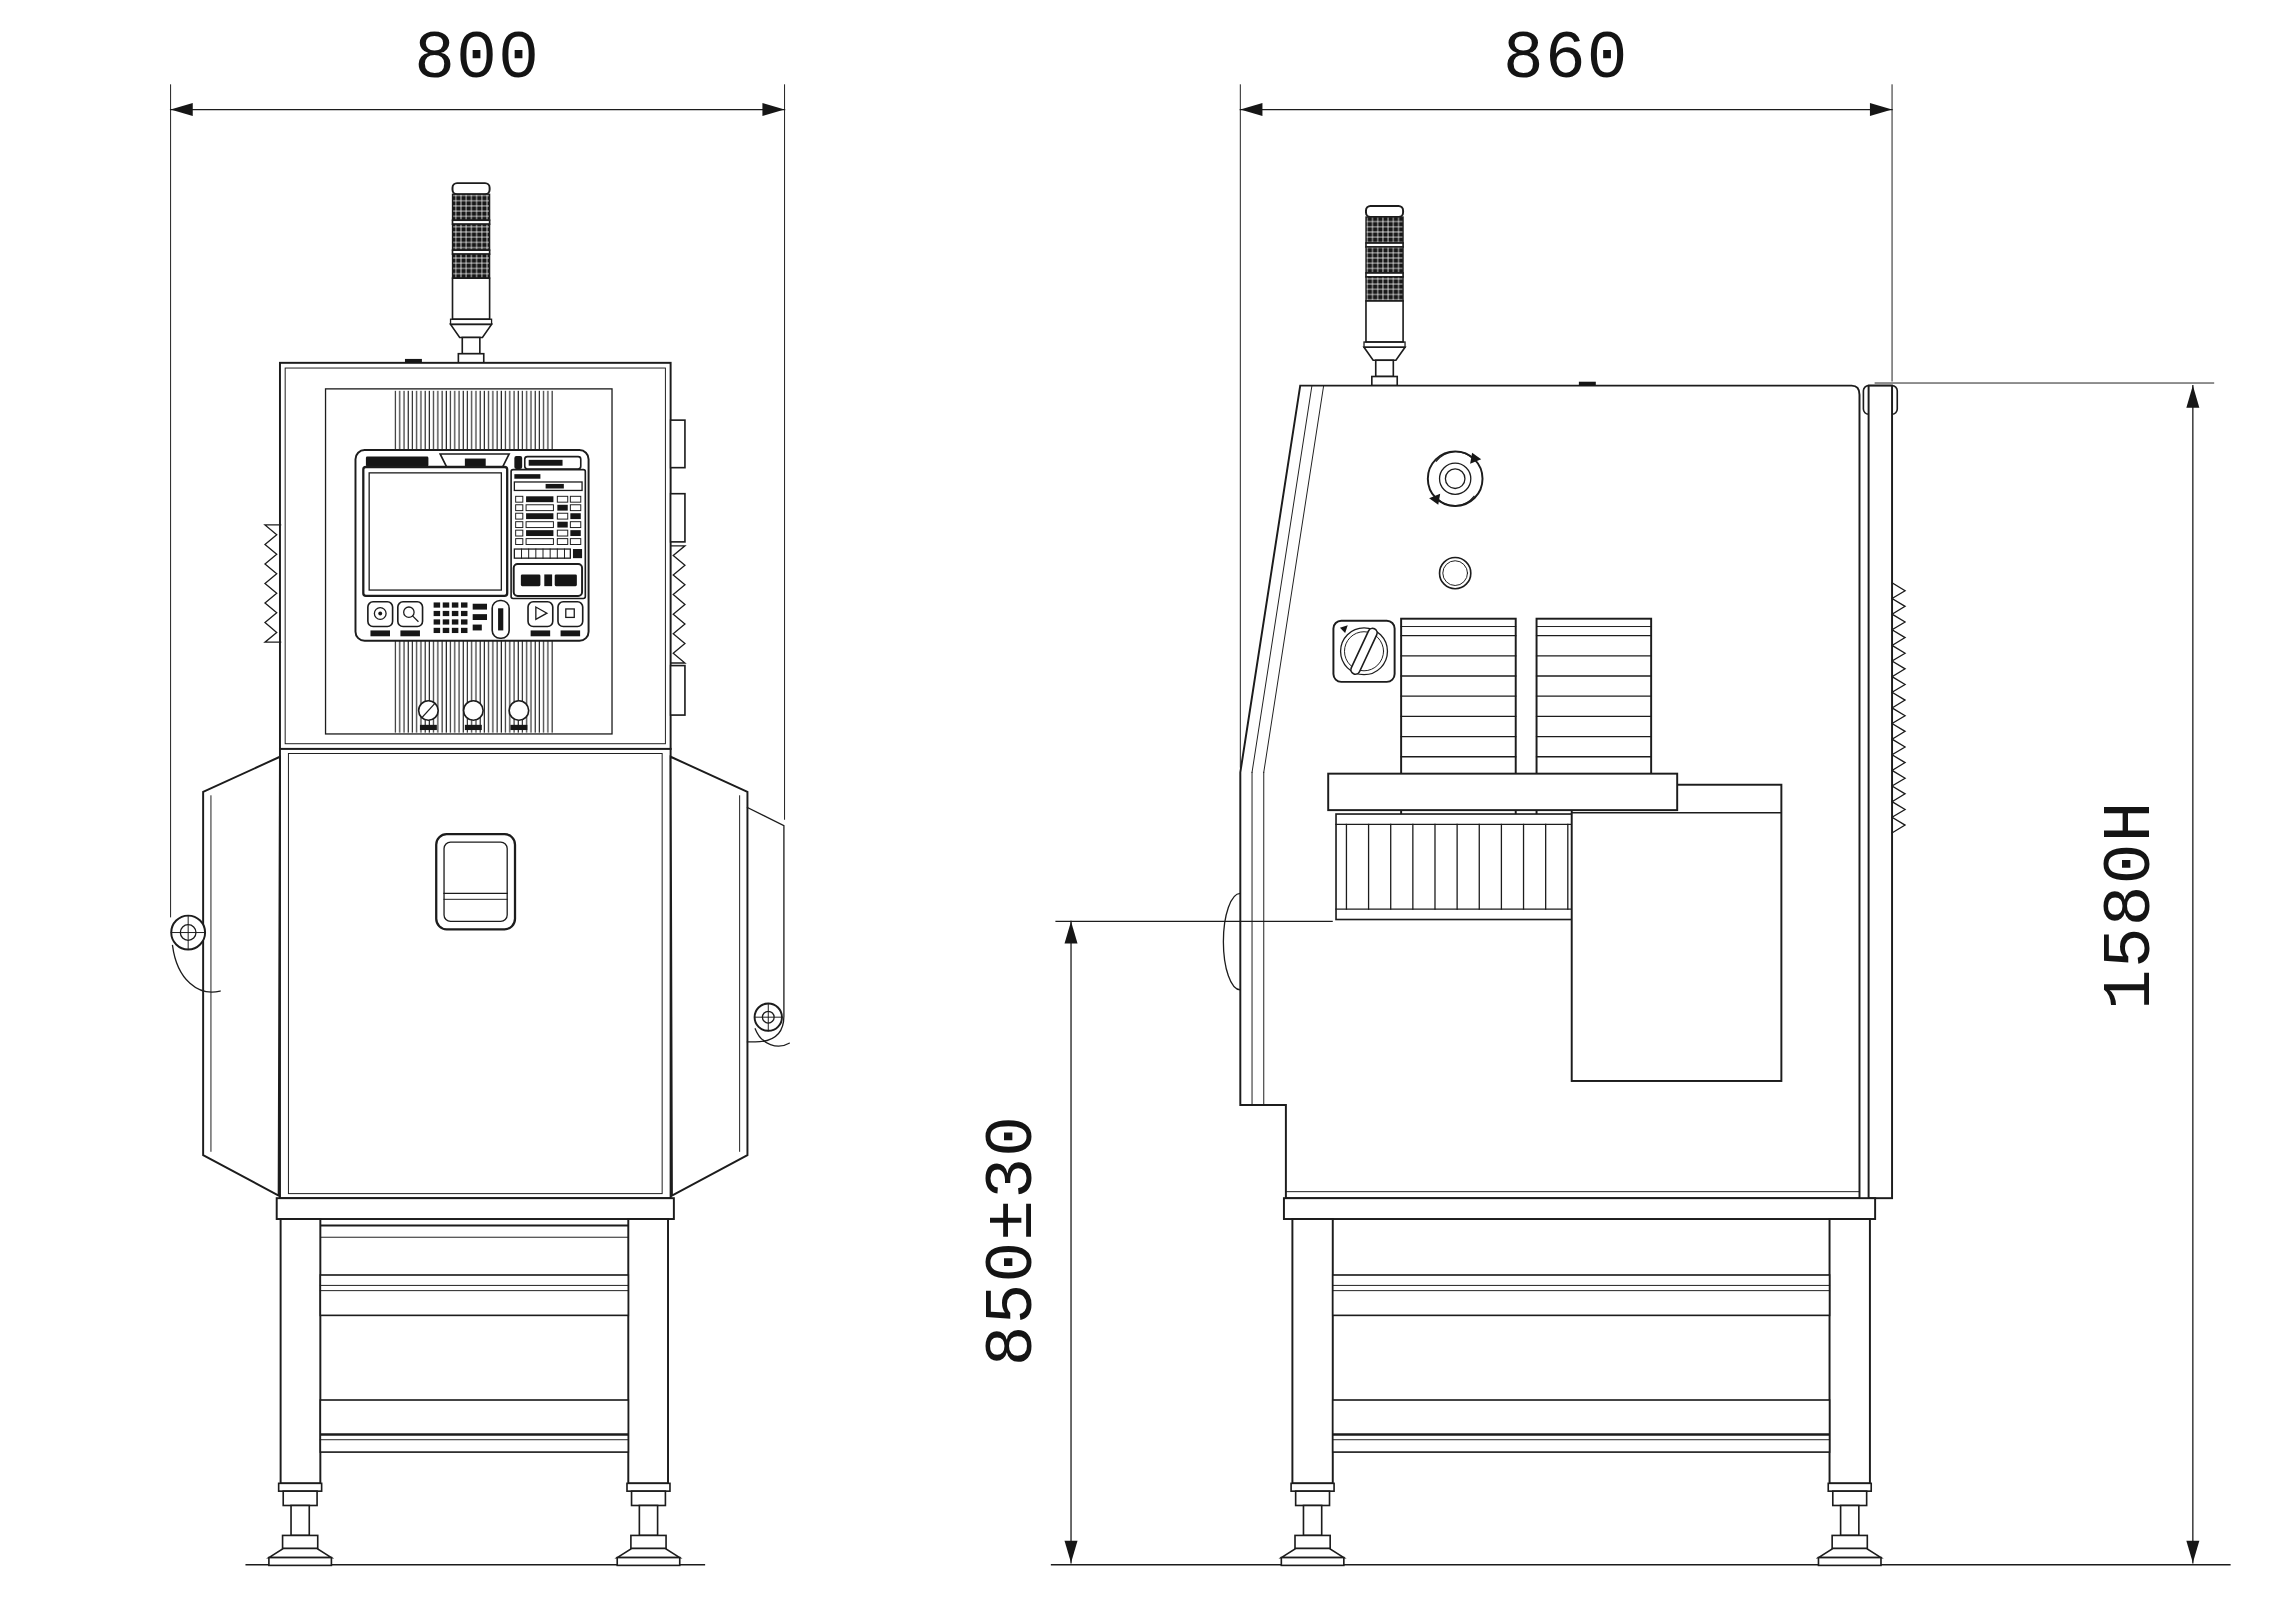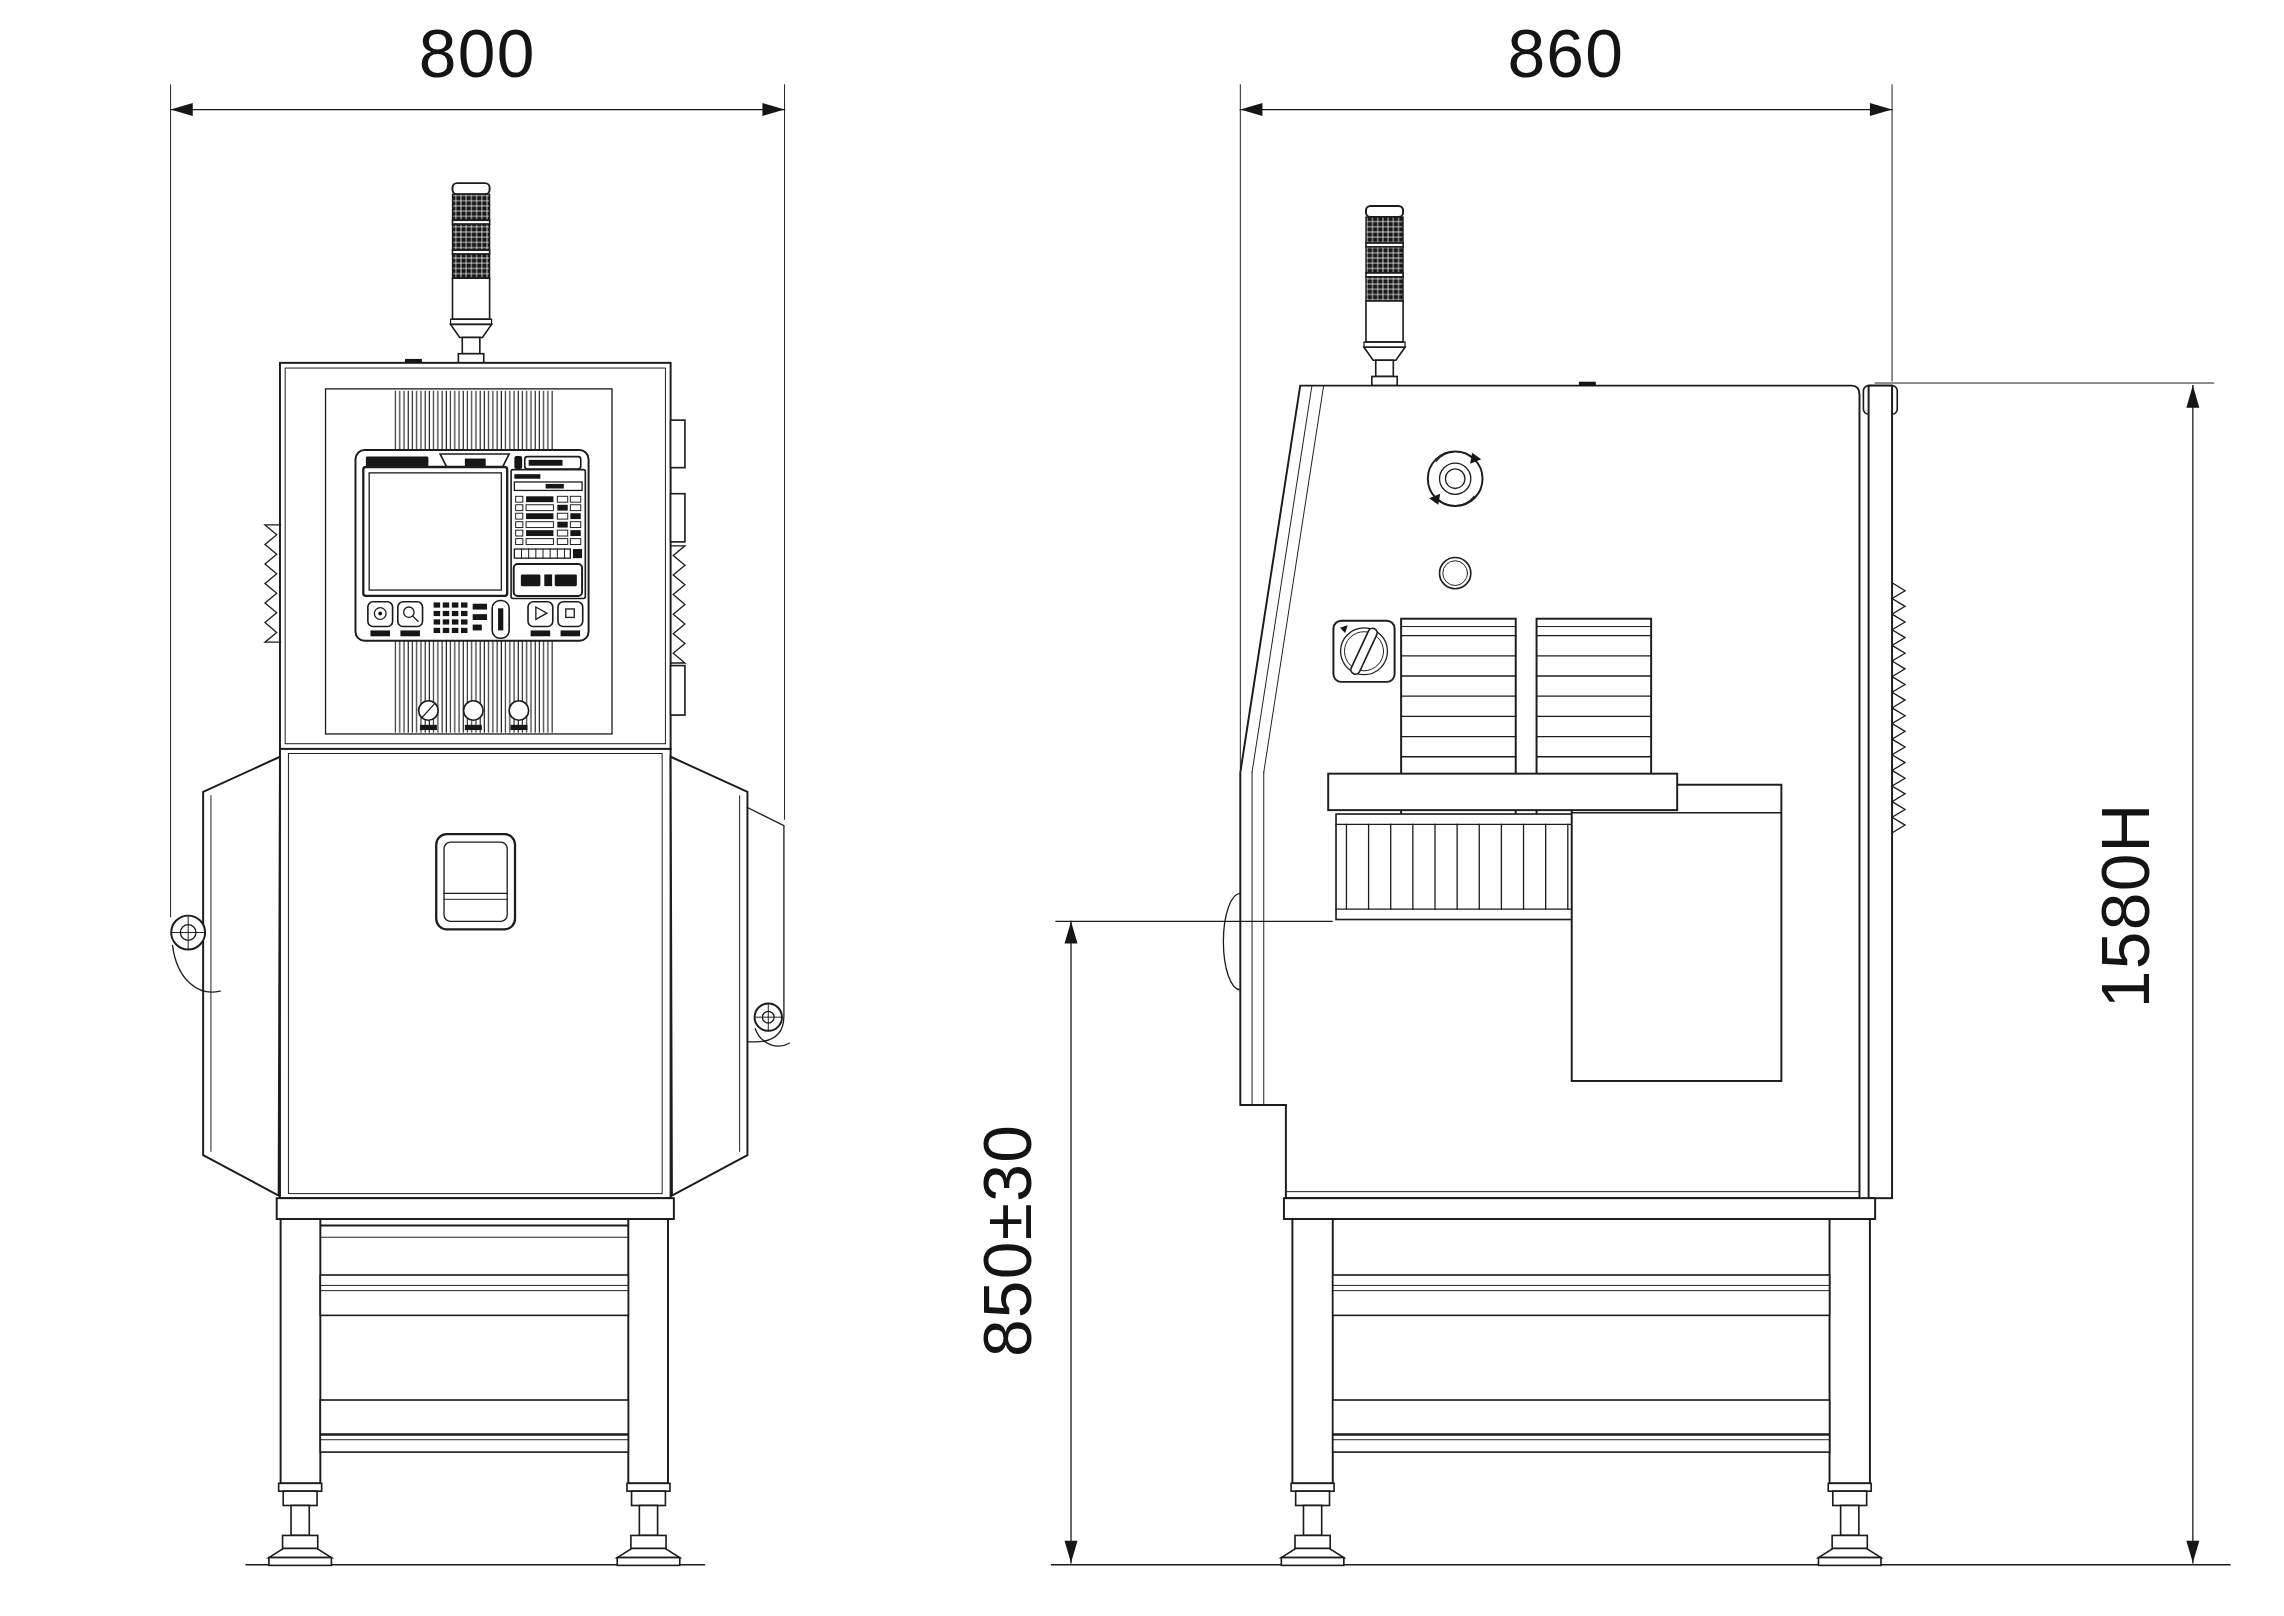--- a/index.html
+++ b/index.html
@@ -1,17 +1,17 @@
 <!DOCTYPE html>
 <html style="font-size:10.4px"><head>
 <meta charset="utf-8">
 <style>
   html,body{margin:0;padding:0;background:#ffffff;}
   .sheet{width:2284px;height:1617px;position:relative;background:#fff;
-         font-family:Liberation Sans, sans-serif;}
+         font-family:Liberation Mono, monospace;}
   svg{display:block;width:100%;height:100%;}
   .ln2{stroke:#1c1c1c;fill:none;stroke-width:2;stroke-linecap:square;}
   .ln1{stroke:#1c1c1c;fill:none;stroke-width:1.5;stroke-linecap:square;}
   .wfill{fill:#ffffff;stroke:#1c1c1c;stroke-width:3;}
   .wfill2{fill:#ffffff;stroke:#1c1c1c;stroke-width:2.5;}
   .blk{fill:#161616;stroke:none;}
   .dimtxt{fill:#141414;font-size:104px;letter-spacing:2px;}
   .anchor-mid{text-anchor:middle;}
 </style>
 </head>

